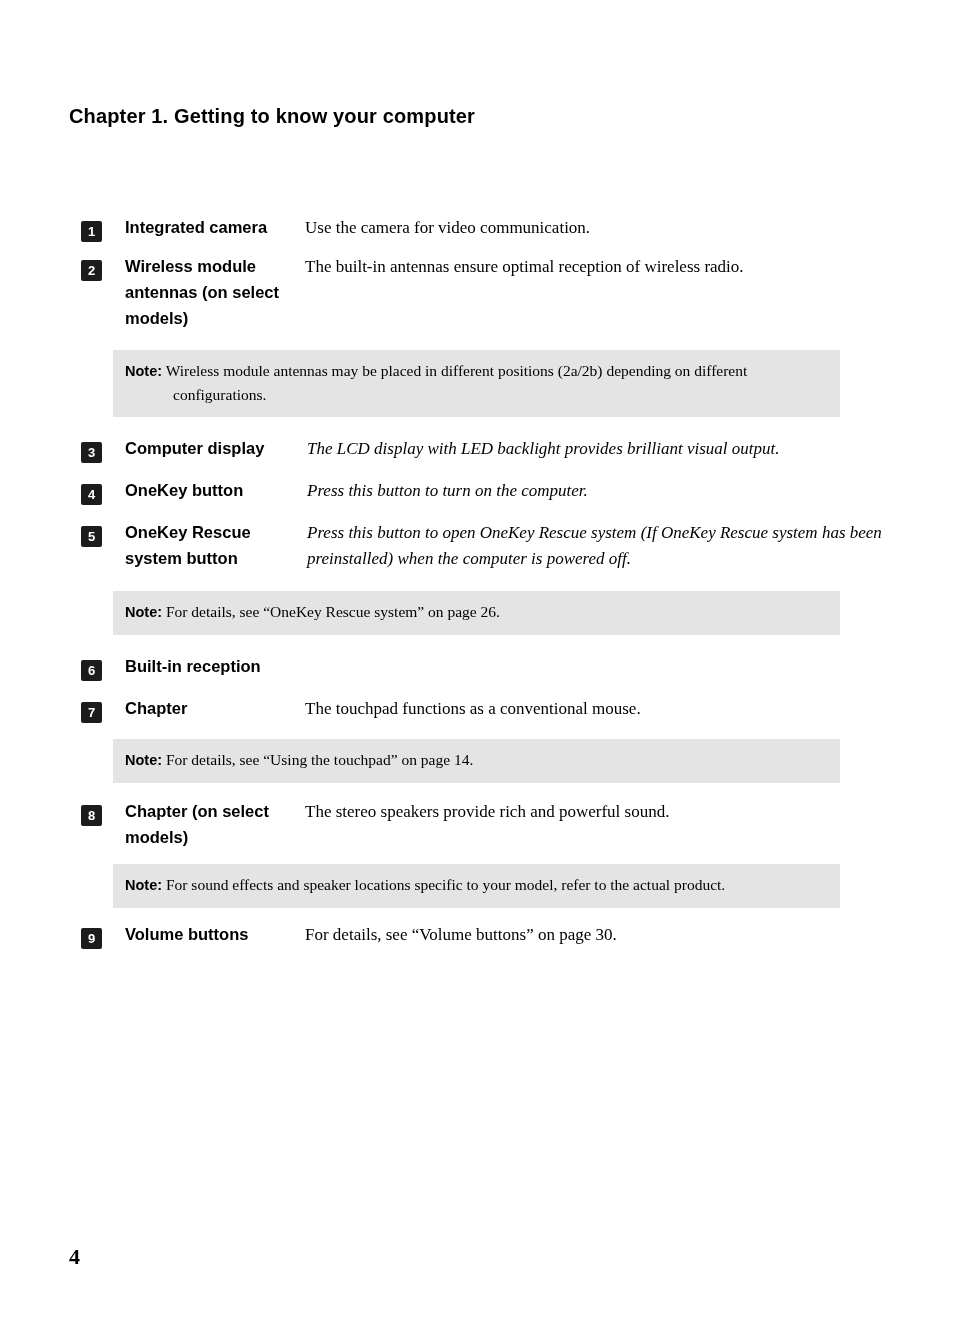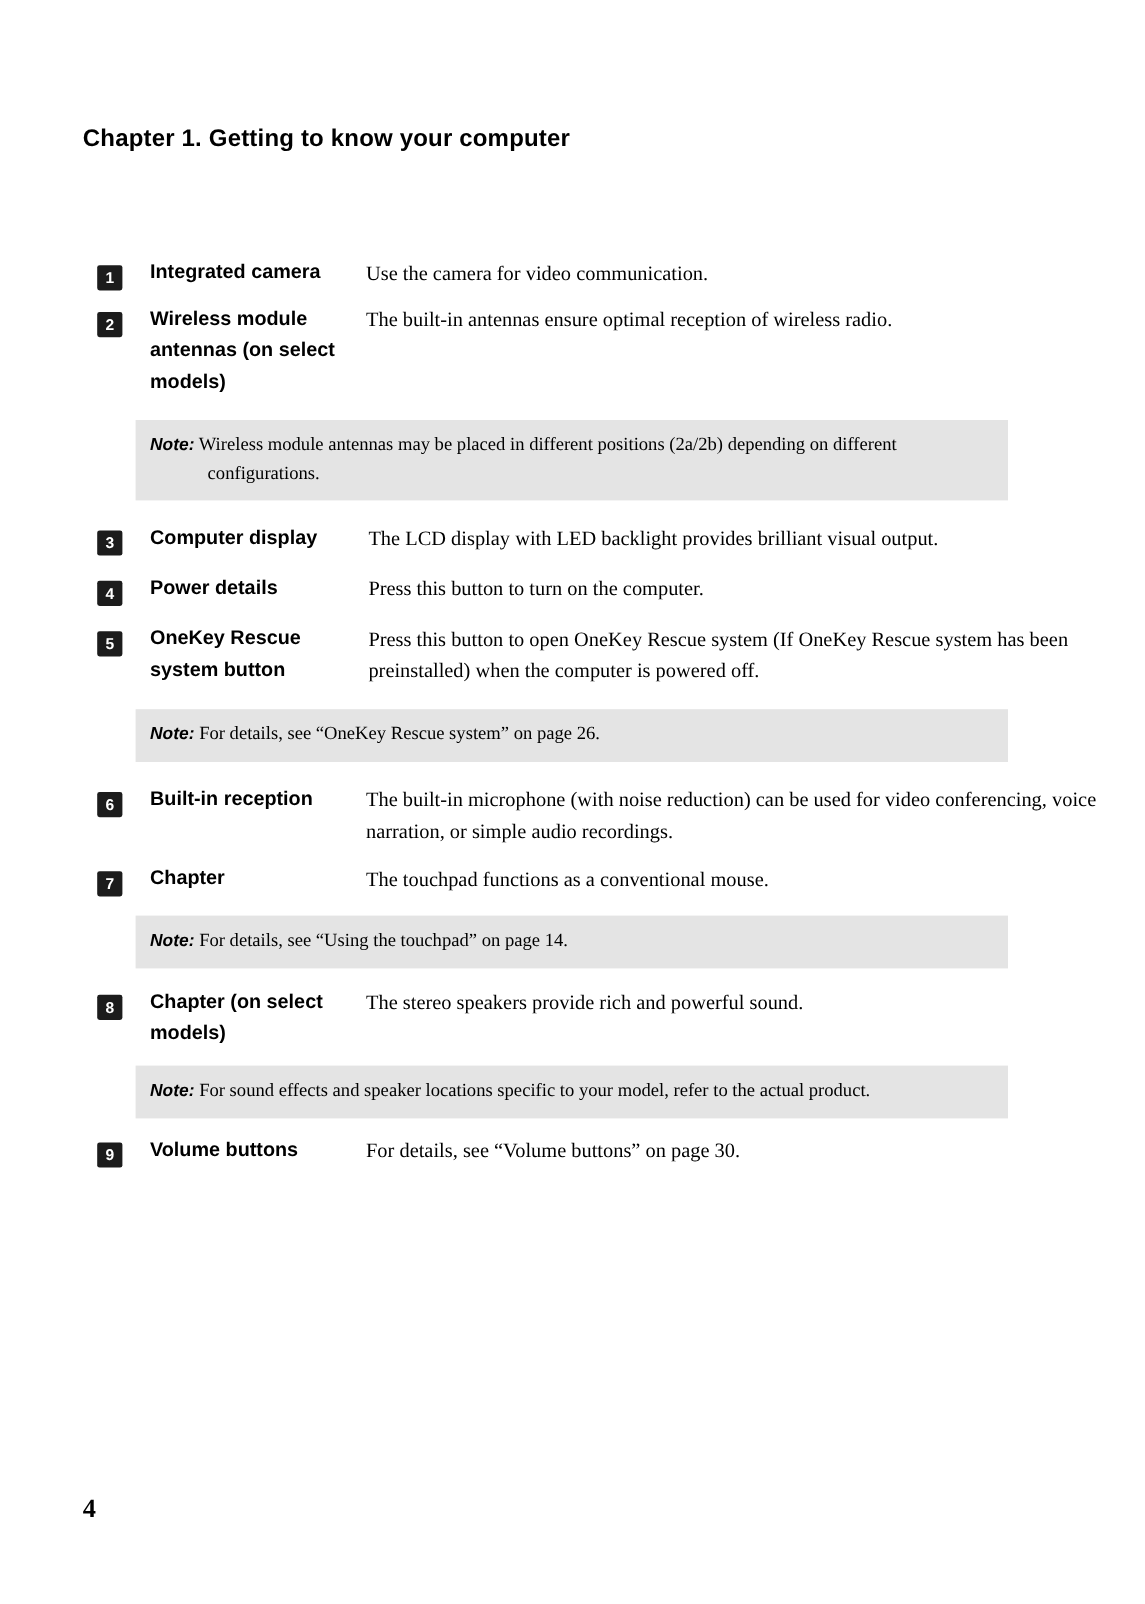--- a/index.html
+++ b/index.html
@@ -87,20 +87,21 @@
     flex: 1 1 auto;
     font-family: "Liberation Serif", serif;
     font-size: 17px;
     line-height: 25.5px;
     color: #000;
     padding-top: 1px;
   }
 
   .feature-desc.tight {
     padding-right: 48px;
+    font-style: italic;
   }
 
   
   .note-box {
     position: relative;
     margin-left: 113px;
     width: 727px;
     background: #e4e4e4;
     box-sizing: border-box;
     padding: 9px 12px 11px 12px;
@@ -112,21 +113,20 @@
     font-family: "Liberation Serif", serif;
     font-size: 15.5px;
     line-height: 23px;
     color: #000;
   }
 
   .note-label {
     font-family: "Liberation Sans", sans-serif;
     font-weight: bold;
     font-size: 14.5px;
-    font-style: italic;
   }
 
   
   .page-number {
     position: absolute;
     left: 69px;
     top: 1244px;
     font-family: "Liberation Serif", serif;
     font-weight: bold;
     font-size: 22px;
@@ -159,38 +159,37 @@
     </div>
 
     <div class="feature-row" style="margin-top:18px;">
       <div class="badge">3</div>
       <div class="feature-label wide">Computer display</div>
       <div class="feature-desc tight">The LCD display with LED backlight provides brilliant visual output.</div>
     </div>
 
     <div class="feature-row" style="margin-top:14px;">
       <div class="badge">4</div>
-      <div class="feature-label wide">Power details</div>
+      <div class="feature-label wide">OneKey button</div>
       <div class="feature-desc tight">Press this button to turn on the computer.</div>
     </div>
 
     <div class="feature-row" style="margin-top:14px;">
       <div class="badge">5</div>
       <div class="feature-label wide">OneKey Rescue system button</div>
       <div class="feature-desc tight">Press this button to open OneKey Rescue system (If OneKey Rescue system has been preinstalled) when the computer is powered off.</div>
     </div>
 
     <div class="note-box" style="margin-top:20px;">
       <div class="note-inner"><span class="note-label">Note:</span> <span>For details, see “OneKey Rescue system” on page 26.</span></div>
     </div>
 
     <div class="feature-row" style="margin-top:18px;">
       <div class="badge">6</div>
       <div class="feature-label">Built-in reception</div>
-      <div class="feature-desc">The built-in microphone (with noise reduction) can be used for video conferencing, voice narration, or simple audio recordings.</div>
     </div>
 
     <div class="feature-row" style="margin-top:14px;">
       <div class="badge">7</div>
       <div class="feature-label">Chapter</div>
       <div class="feature-desc">The touchpad functions as a conventional mouse.</div>
     </div>
 
     <div class="note-box" style="margin-top:16px;">
       <div class="note-inner"><span class="note-label">Note:</span> <span>For details, see “Using the touchpad” on page 14.</span></div>

